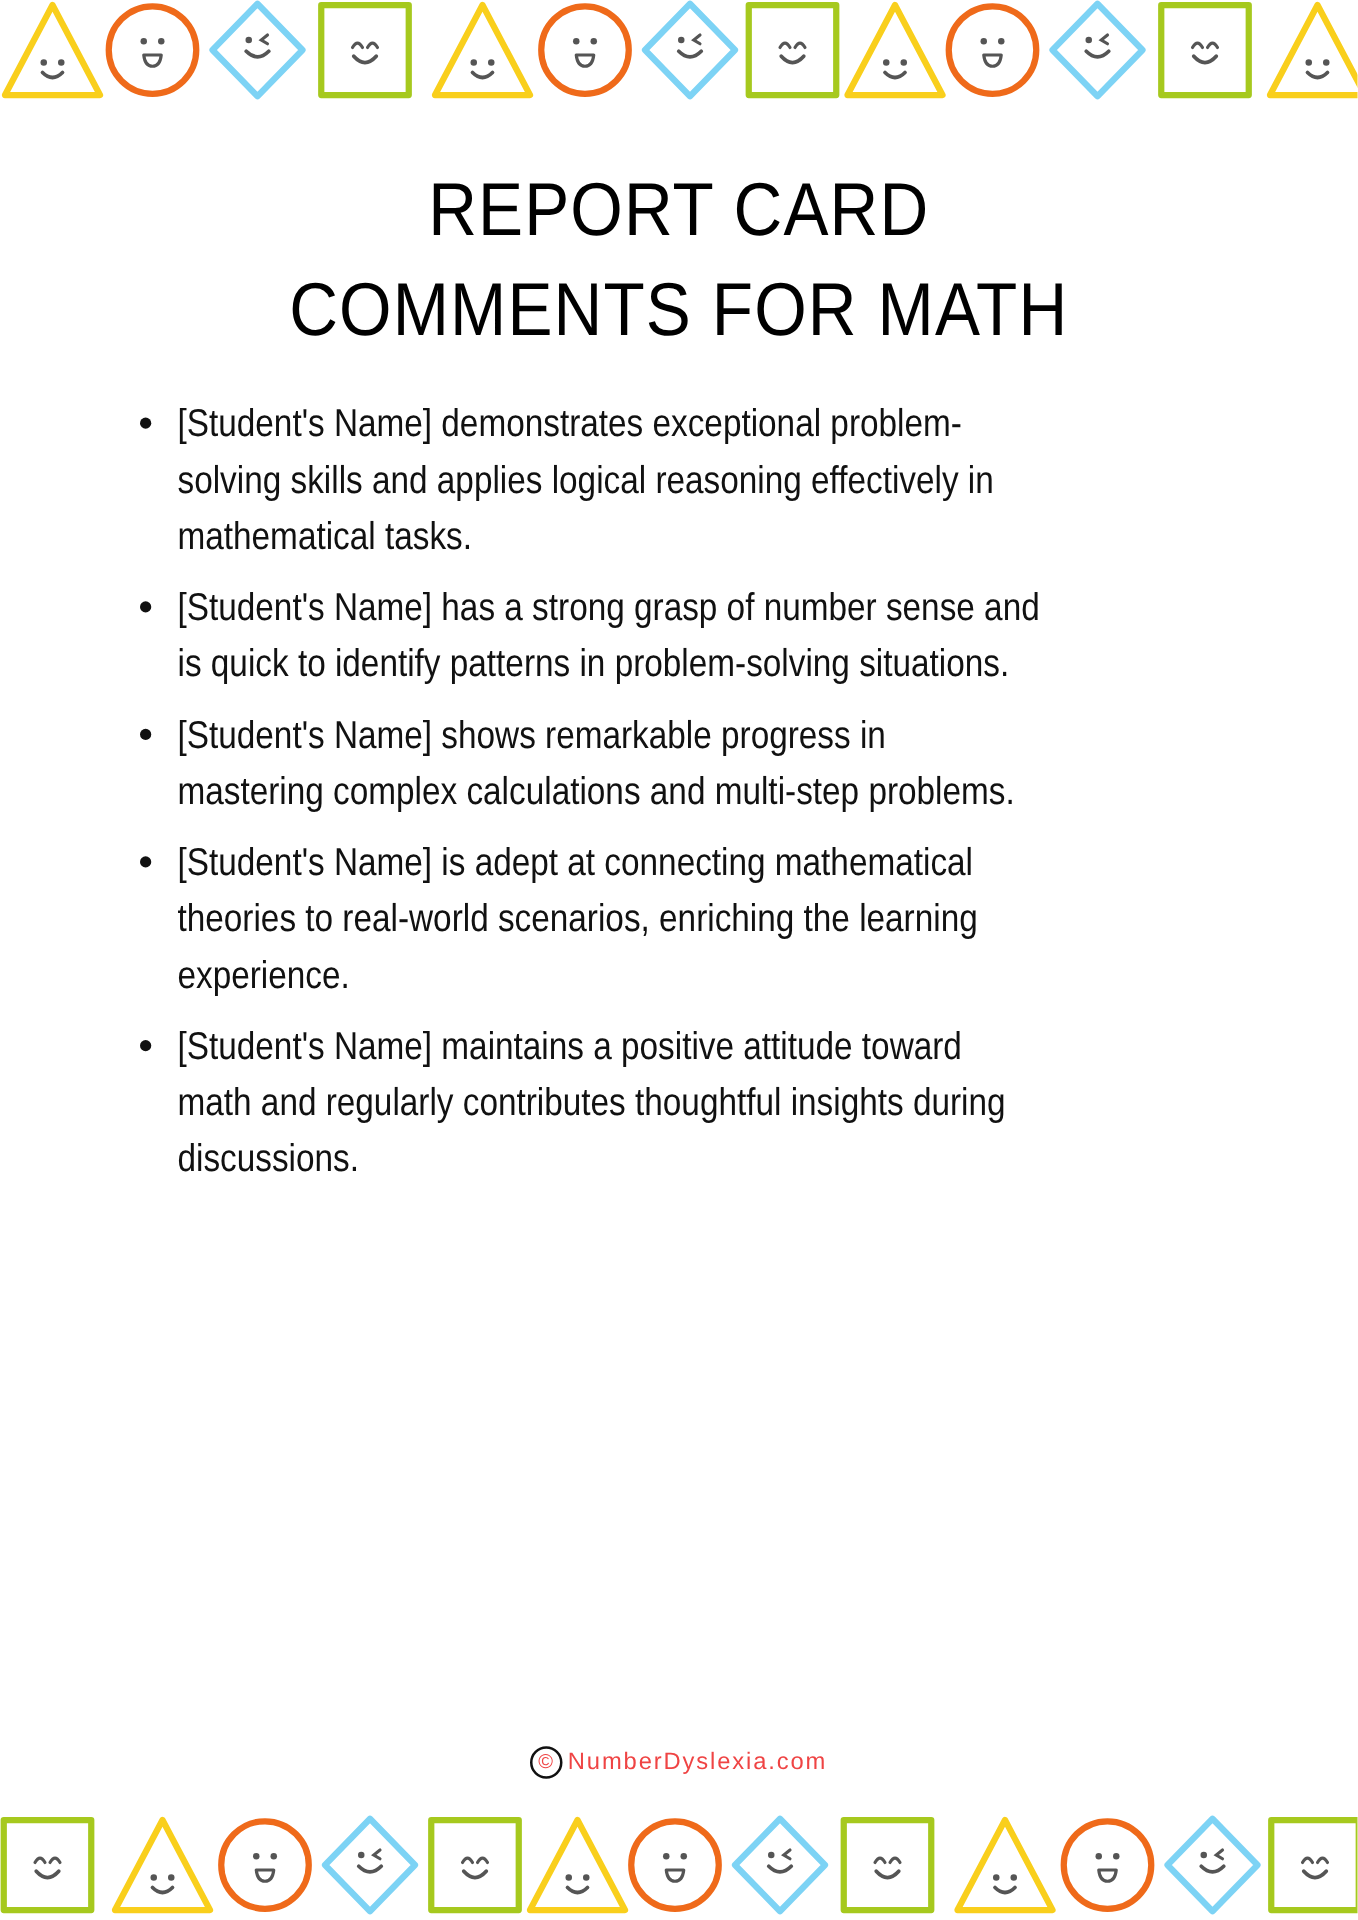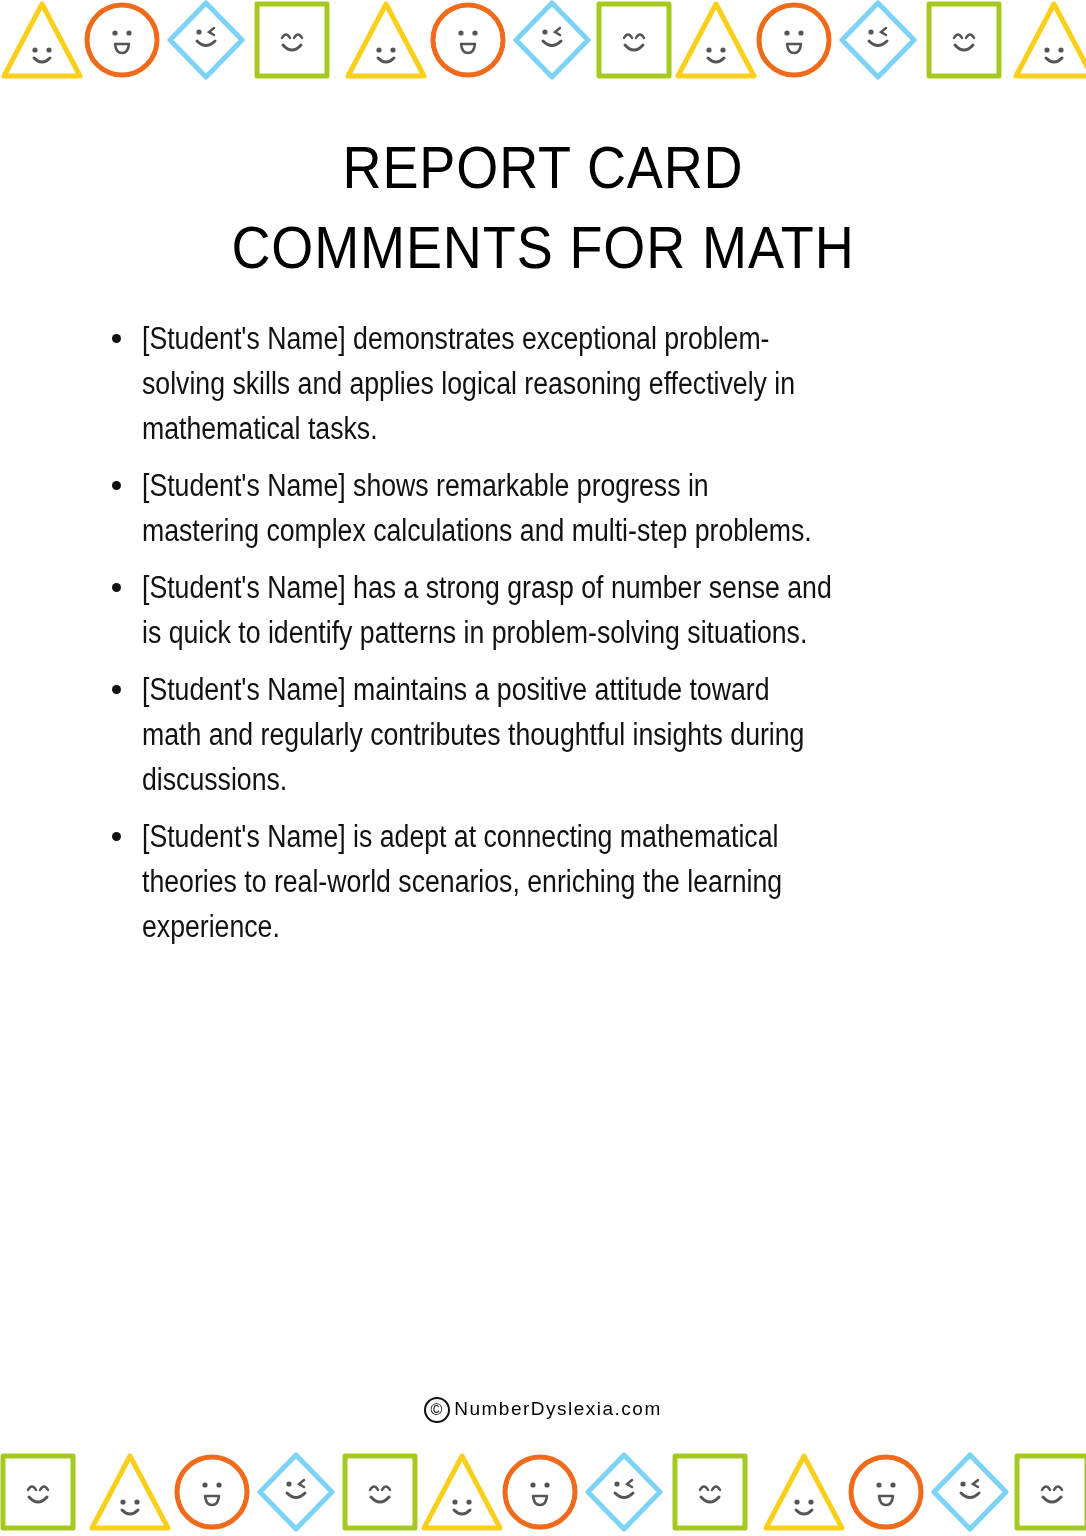--- a/index.html
+++ b/index.html
@@ -8,21 +8,21 @@
   .border-row.top { top:0; }
   .border-row.bottom { top:1452px; }
   .shape { position:absolute; top:0; width:84px; height:84px; }
   .title { position:absolute; top:128px; left:0; width:1086px; text-align:center; font-size:60px; line-height:80px; letter-spacing:1px; transform:scaleX(0.9); transform-origin:center; font-weight:400; color:#000; }
   .title div { display:block; }
   ul.comments { position:absolute; top:316px; left:112px; width:960px; margin:0; padding:0; list-style:none; }
   ul.comments li { position:relative; padding-left:30px; margin-bottom:12px; font-size:31px; line-height:45px; color:#111; }
   ul.comments li .bullet { position:absolute; left:0; top:18px; width:9px; height:9px; border-radius:50%; background:#111; }
   ul.comments li .text { display:block; transform:scaleX(0.86); transform-origin:left; white-space:nowrap; }
   .text .ln { display:block; }
-  .footer { position:absolute; top:1397px; left:0; width:1086px; text-align:center; font-size:19px; letter-spacing:1.5px; color:#000000; }
+  .footer { position:absolute; top:1397px; left:0; width:1086px; text-align:center; font-size:19px; letter-spacing:1.5px; color:#ef4444; }
   .footer .copy { display:inline-block; width:22px; height:22px; border:2px solid #111; border-radius:50%; font-size:16px; line-height:22px; text-align:center; vertical-align:middle; margin-right:4px; }
 </style>
 </head>
 <body>
 
 <div class="border-row top" id="border-top">
     <div class="shape" style="left: 0px;"><svg width="84" height="84" viewBox="0 0 84 84">
         <polygon points="42,4 80,76 4,76" fill="none" stroke="#f9cf1c" stroke-width="5" stroke-linejoin="round"></polygon>
         <circle cx="35" cy="50" r="2.6" fill="#555555"></circle>
         <circle cx="49" cy="50" r="2.6" fill="#555555"></circle>
@@ -112,47 +112,47 @@
       <span class="bullet"></span>
       <span class="text">
         <span class="ln">[Student's Name] demonstrates exceptional problem-</span>
         <span class="ln">solving skills and applies logical reasoning effectively in</span>
         <span class="ln">mathematical tasks.</span>
       </span>
     </li>
     <li>
       <span class="bullet"></span>
       <span class="text">
+        <span class="ln">[Student's Name] has a strong grasp of number sense and</span>
+        <span class="ln">is quick to identify patterns in problem-solving situations.</span>
+      </span>
+    </li>
+    <li>
+      <span class="bullet"></span>
+      <span class="text">
         <span class="ln">[Student's Name] shows remarkable progress in</span>
         <span class="ln">mastering complex calculations and multi-step problems.</span>
       </span>
     </li>
     <li>
       <span class="bullet"></span>
       <span class="text">
-        <span class="ln">[Student's Name] has a strong grasp of number sense and</span>
-        <span class="ln">is quick to identify patterns in problem-solving situations.</span>
+        <span class="ln">[Student's Name] is adept at connecting mathematical</span>
+        <span class="ln">theories to real-world scenarios, enriching the learning</span>
+        <span class="ln">experience.</span>
       </span>
     </li>
     <li>
       <span class="bullet"></span>
       <span class="text">
         <span class="ln">[Student's Name] maintains a positive attitude toward</span>
         <span class="ln">math and regularly contributes thoughtful insights during</span>
         <span class="ln">discussions.</span>
       </span>
     </li>
-    <li>
-      <span class="bullet"></span>
-      <span class="text">
-        <span class="ln">[Student's Name] is adept at connecting mathematical</span>
-        <span class="ln">theories to real-world scenarios, enriching the learning</span>
-        <span class="ln">experience.</span>
-      </span>
-    </li>
   </ul>
 
 <div class="footer">
   <span class="copy">©</span><span>NumberDyslexia.com</span>
 </div>
 
 <div class="border-row bottom" id="border-bottom">
     <div class="shape" style="left: -4px;"><svg width="84" height="84" viewBox="0 0 84 84">
         <rect x="7" y="4" width="70" height="72" fill="none" stroke="#a6c91e" stroke-width="5" stroke-linejoin="round"></rect>
         <path d="M32 38 Q36 31 40 38" stroke="#555555" stroke-width="2.5" fill="none" stroke-linecap="round"></path>

